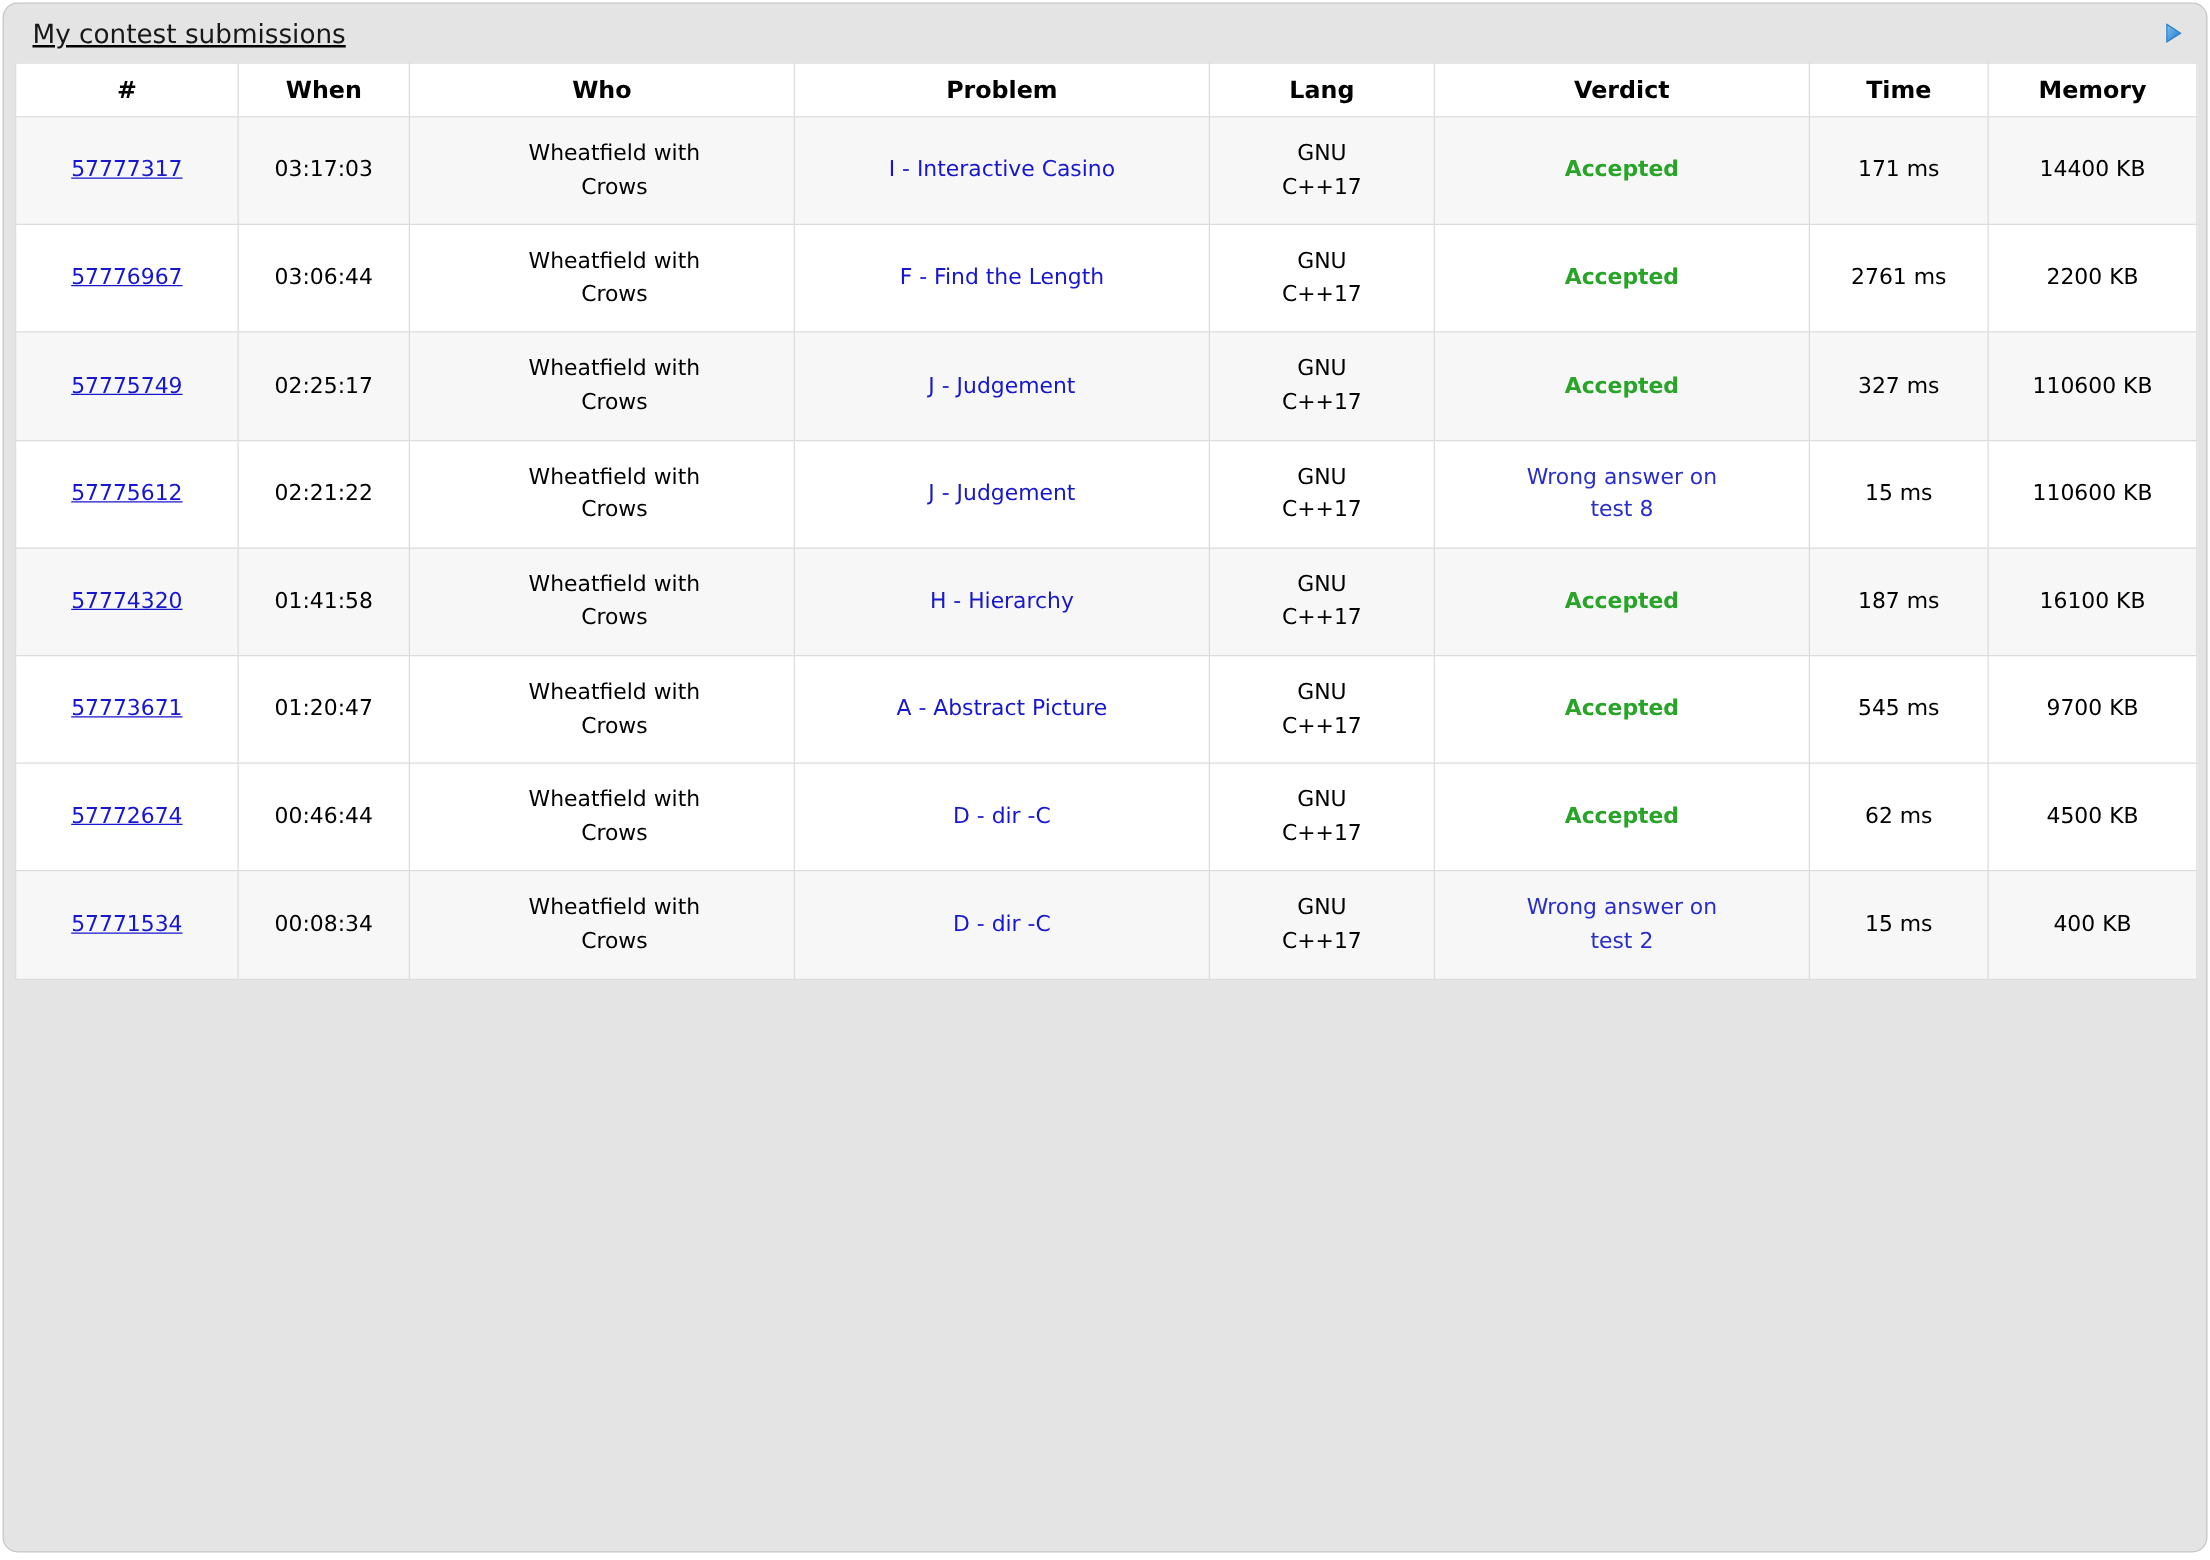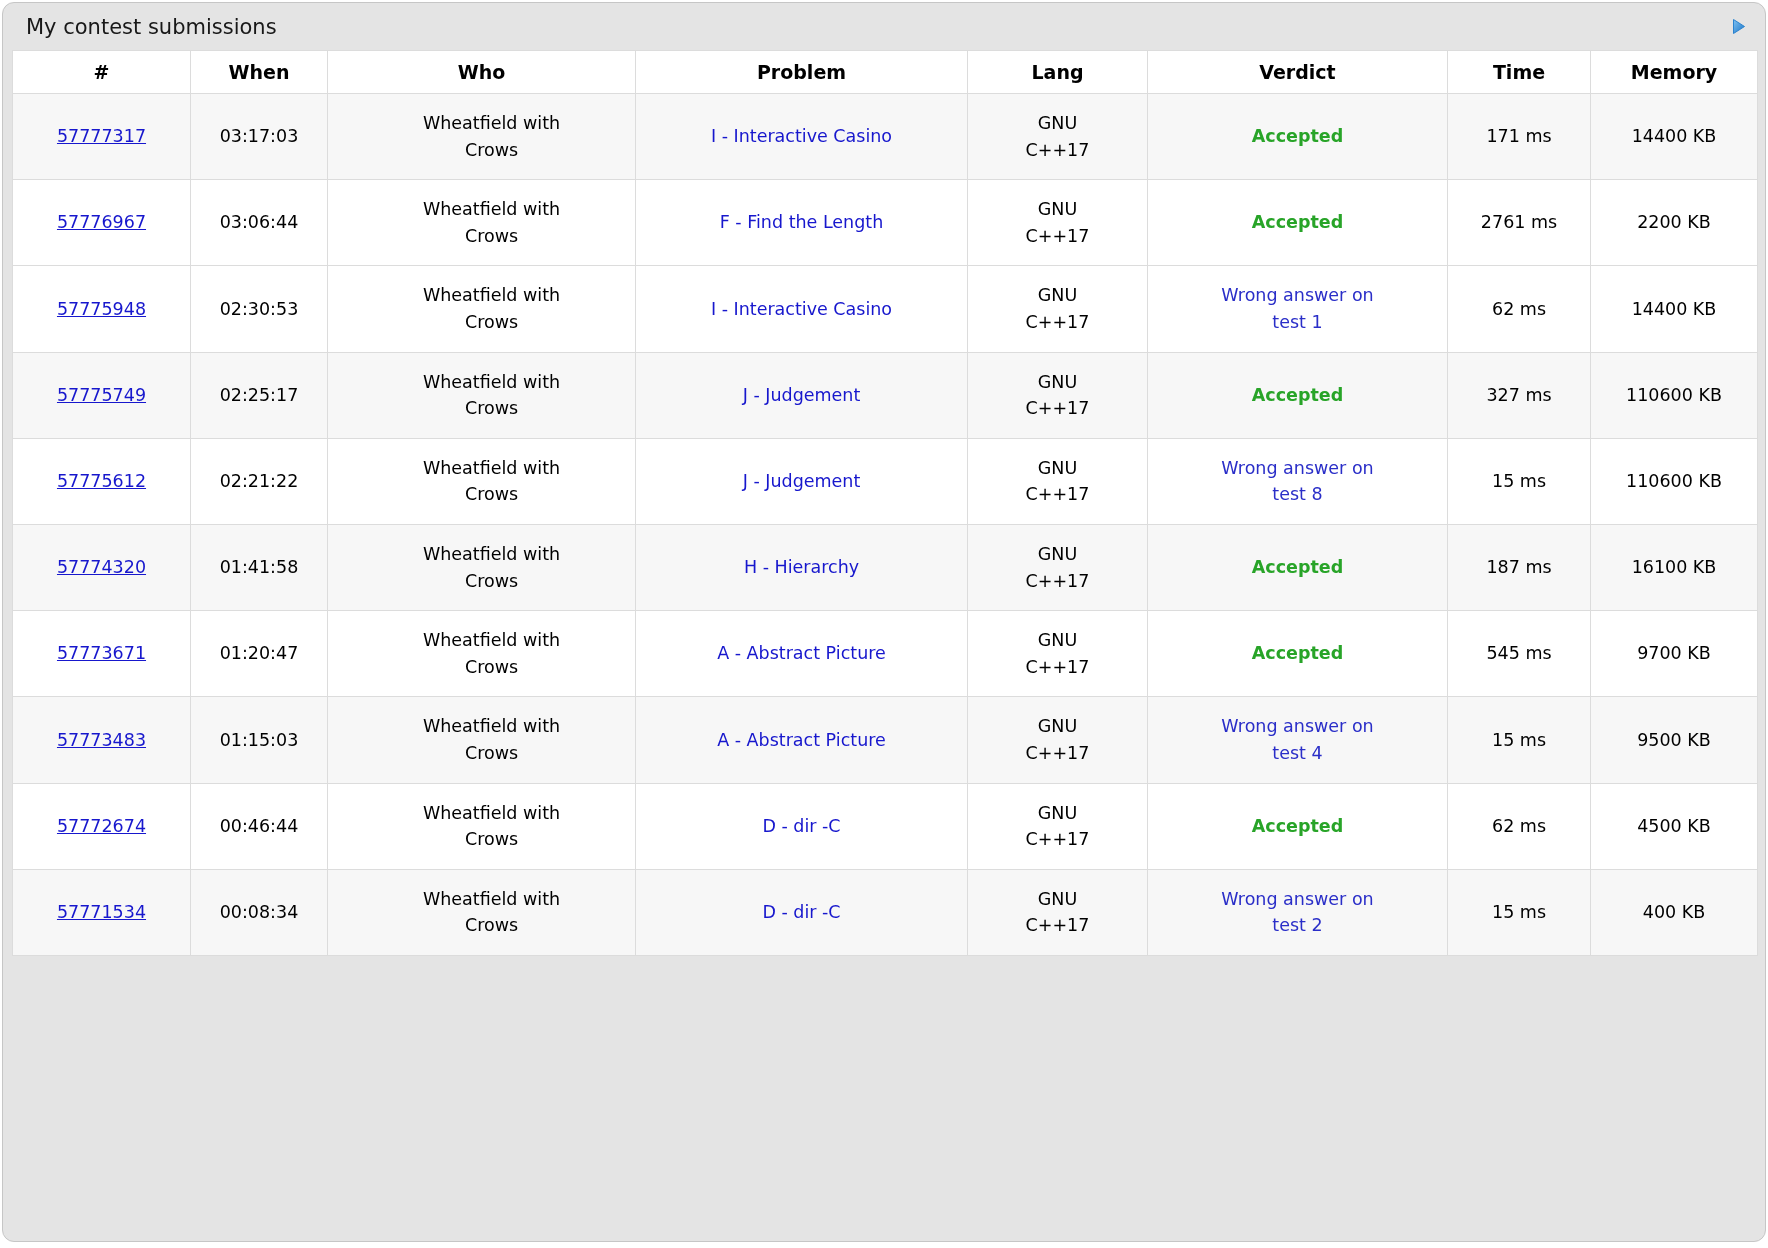--- a/index.html
+++ b/index.html
@@ -15,21 +15,21 @@
   .frame{
     margin:2px;
     background:var(--frame-gray);
     border:1px solid #c6c6c6;
     border-radius:12px;
     padding:0 9px 10px 9px;
     min-height:1240px;
   }
   .caption{
     display:flex;align-items:center;justify-content:space-between;
-    height:47px;padding:0 8px 0 14px;
+    height:47px;padding:0 8px 0 14px;text-decoration:underline;
   }
   .caption-title{font-size:21px;color:#181818;}
   .expand-btn{background:none;border:none;padding:2px;cursor:pointer;line-height:0;}
   table{
     width:100%;table-layout:fixed;border-collapse:collapse;
     background:#fff;font-size:17.5px;color:#000;
   }
   th,td{border:1px solid var(--border-gray);text-align:center;vertical-align:middle;}
   th{font-size:19px;font-weight:bold;padding:10px 4px;background:#fff;}
   td{padding:16px 6px;line-height:1.52;background:#fff;}
@@ -98,30 +98,20 @@
         <tr class="even">
           <td><a href="#" class="link">57776967</a></td>
           <td>03:06:44</td>
           <td><span class="who-span">Wheatfield with Crows</span></td>
           <td><a href="#" class="link"><span class="problem-span">F - Find the Length</span></a></td>
           <td><span class="lang-span">GNU C++17</span></td>
           <td class="verdict-accepted"><span class="verdict-span">Accepted</span></td>
           <td>2761 ms</td>
           <td>2200 KB</td>
         </tr>
-        <tr class="even">
-          <td><a href="#" class="link">57775948</a></td>
-          <td>02:30:53</td>
-          <td><span class="who-span">Wheatfield with Crows</span></td>
-          <td><a href="#" class="link"><span class="problem-span">I - Interactive Casino</span></a></td>
-          <td><span class="lang-span">GNU C++17</span></td>
-          <td class="verdict-wrong-answer"><span class="verdict-span">Wrong answer on test 1</span></td>
-          <td>62 ms</td>
-          <td>14400 KB</td>
-        </tr>
         <tr class="odd">
           <td><a href="#" class="link">57775749</a></td>
           <td>02:25:17</td>
           <td><span class="who-span">Wheatfield with Crows</span></td>
           <td><a href="#" class="link"><span class="problem-span">J - Judgement</span></a></td>
           <td><span class="lang-span">GNU C++17</span></td>
           <td class="verdict-accepted"><span class="verdict-span">Accepted</span></td>
           <td>327 ms</td>
           <td>110600 KB</td>
         </tr>
@@ -148,30 +138,20 @@
         <tr class="even">
           <td><a href="#" class="link">57773671</a></td>
           <td>01:20:47</td>
           <td><span class="who-span">Wheatfield with Crows</span></td>
           <td><a href="#" class="link"><span class="problem-span">A - Abstract Picture</span></a></td>
           <td><span class="lang-span">GNU C++17</span></td>
           <td class="verdict-accepted"><span class="verdict-span">Accepted</span></td>
           <td>545 ms</td>
           <td>9700 KB</td>
         </tr>
-        <tr class="odd">
-          <td><a href="#" class="link">57773483</a></td>
-          <td>01:15:03</td>
-          <td><span class="who-span">Wheatfield with Crows</span></td>
-          <td><a href="#" class="link"><span class="problem-span">A - Abstract Picture</span></a></td>
-          <td><span class="lang-span">GNU C++17</span></td>
-          <td class="verdict-wrong-answer"><span class="verdict-span">Wrong answer on test 4</span></td>
-          <td>15 ms</td>
-          <td>9500 KB</td>
-        </tr>
         <tr class="even">
           <td><a href="#" class="link">57772674</a></td>
           <td>00:46:44</td>
           <td><span class="who-span">Wheatfield with Crows</span></td>
           <td><a href="#" class="link"><span class="problem-span">D - dir -C</span></a></td>
           <td><span class="lang-span">GNU C++17</span></td>
           <td class="verdict-accepted"><span class="verdict-span">Accepted</span></td>
           <td>62 ms</td>
           <td>4500 KB</td>
         </tr>

